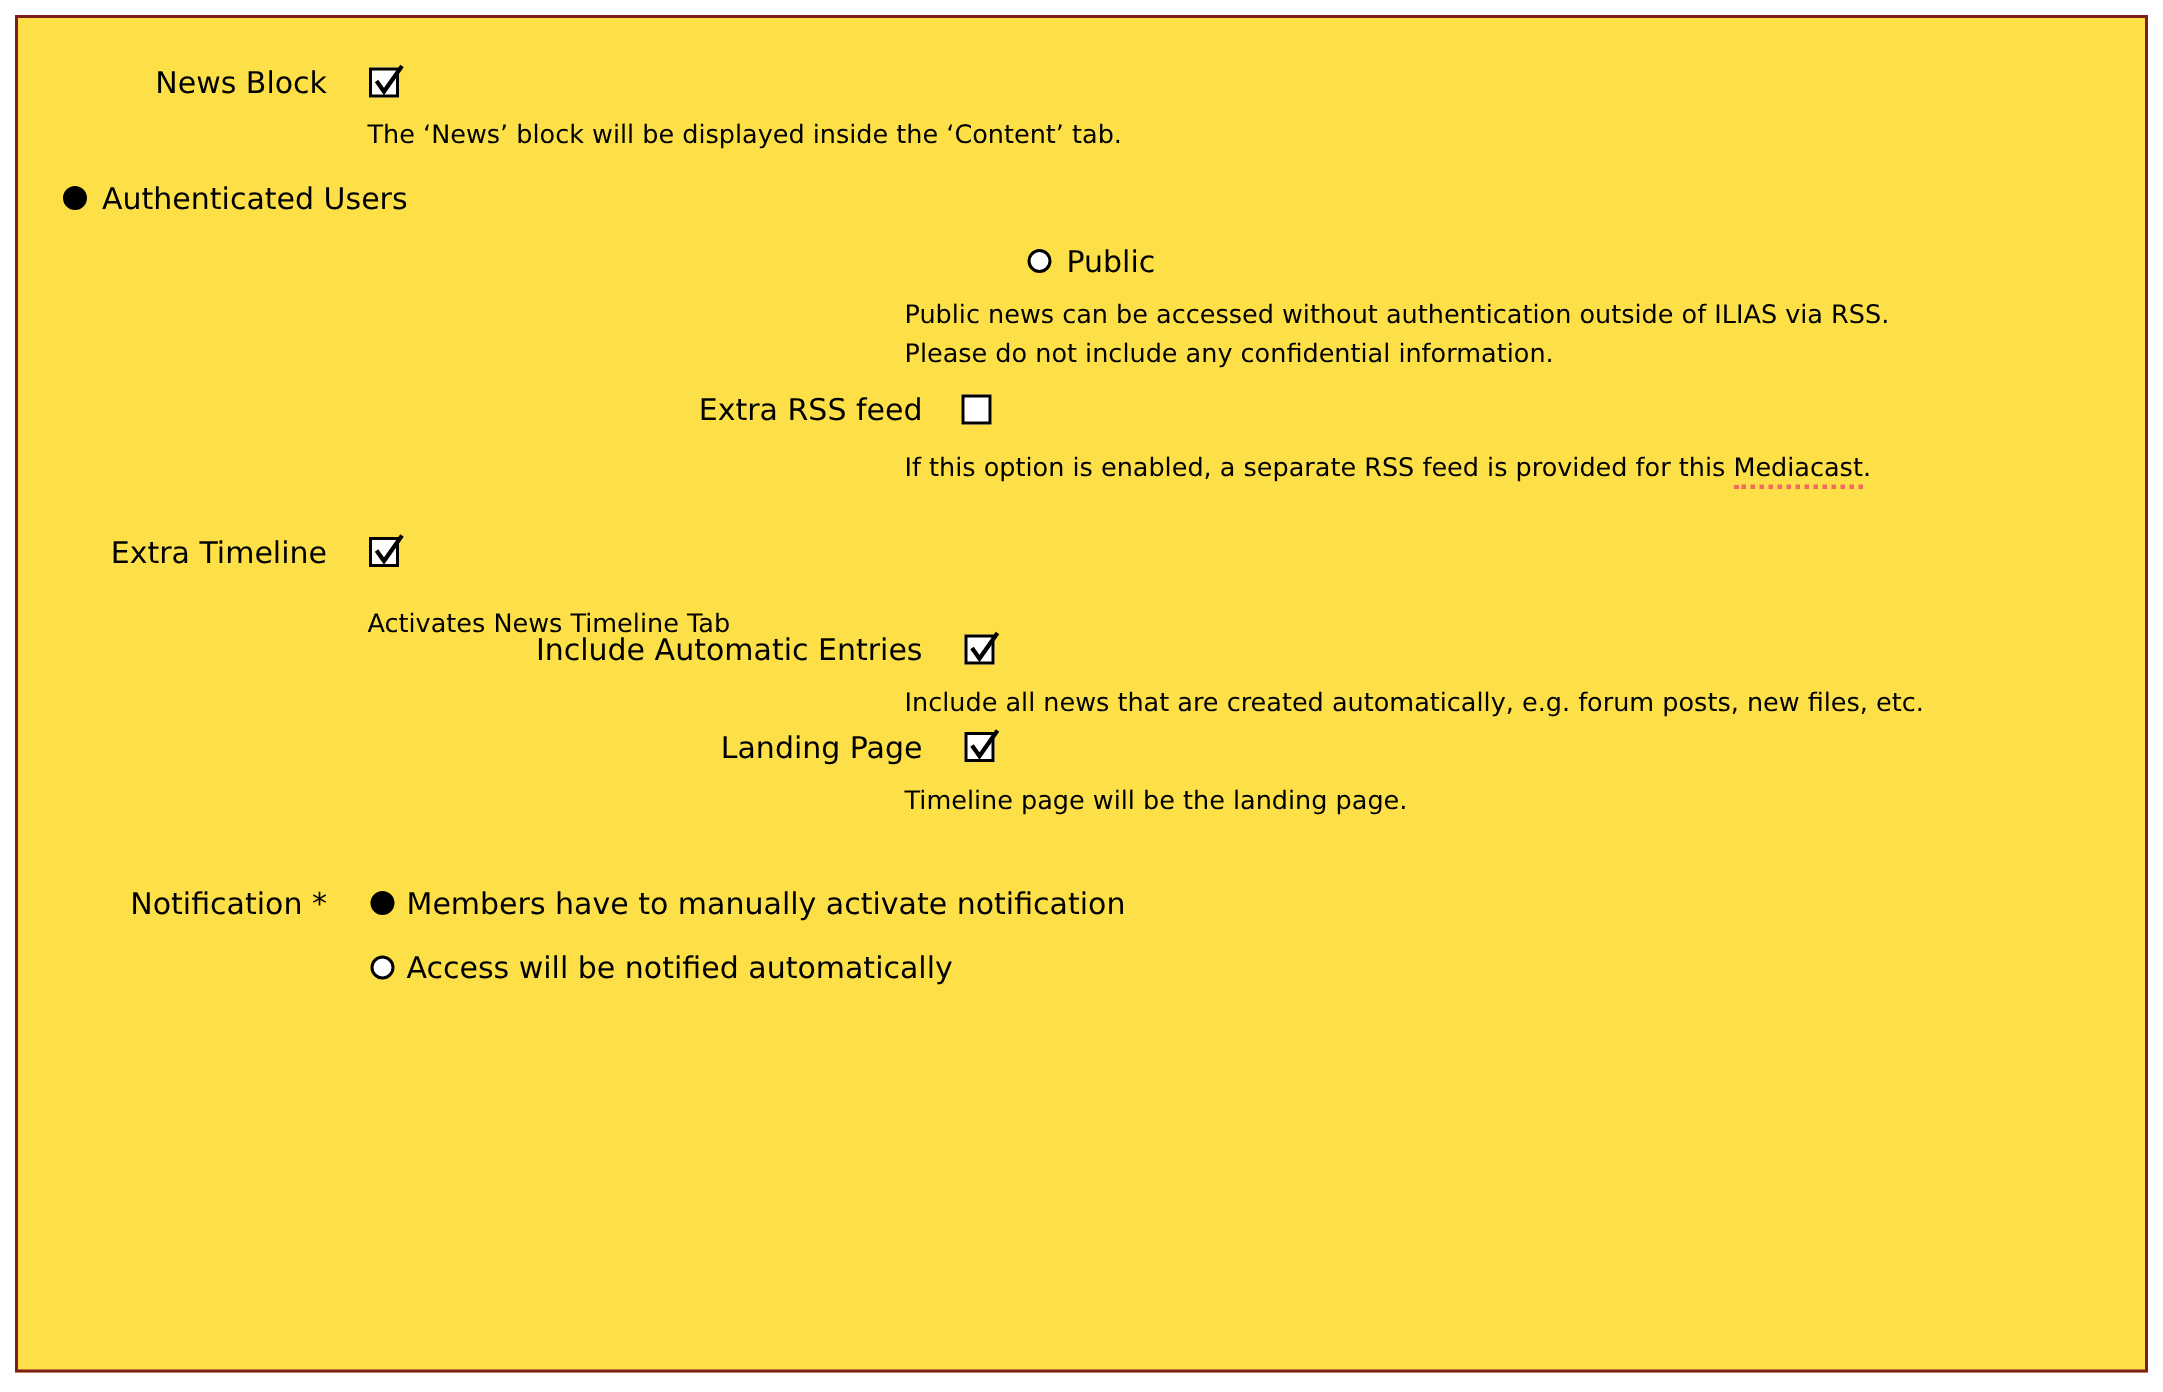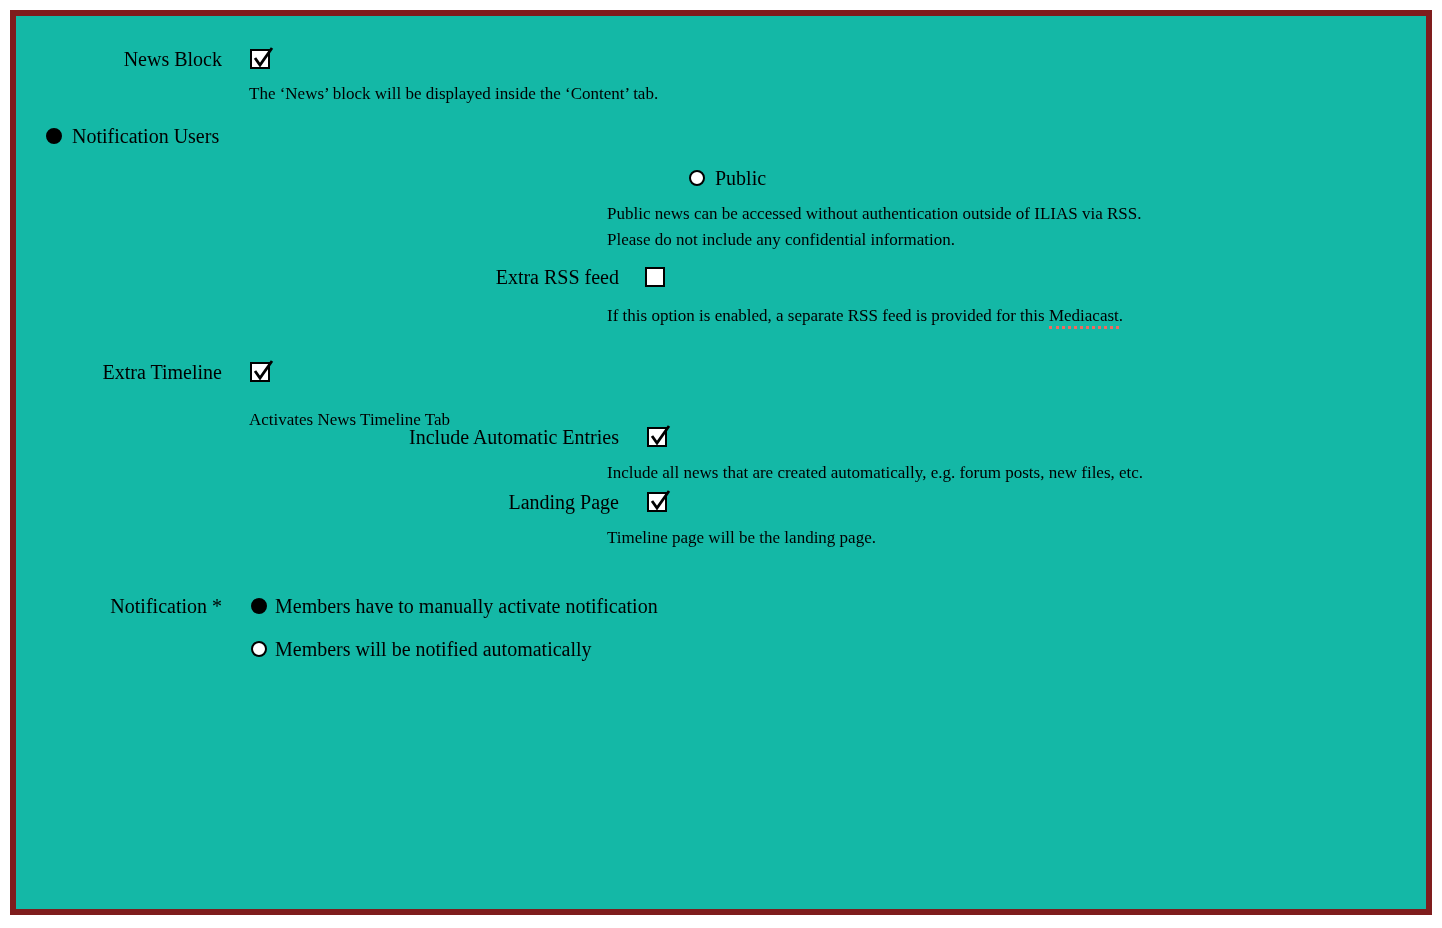--- a/index.html
+++ b/index.html
@@ -1,19 +1,19 @@
 <!DOCTYPE html>
 <html><head>
 <meta charset="utf-8">
 <style>
   * { margin:0; padding:0; box-sizing:border-box; }
   html,body { width:1442px; height:928px; background:#fff; font-family:"DejaVu Sans","Liberation Sans",sans-serif; color:#000; }
   .page {
     position:absolute; left:10px; top:10px; right:10px; bottom:13px;
-    border:6px solid #7f1d1d; background:#14b8a6;font-family:Liberation Serif, serif;
+    border:2px solid #7f1d1d; background:#fde047;
   }
   .row { position:absolute; left:0; display:flex; align-items:flex-start; white-space:nowrap; }
   .lbl { font-size:20px; line-height:25px; text-align:right; flex:none; }
   .lvl1 .lbl { width:206px; }
   .lvl2 .lbl { width:603px; }
   .ctl { margin-left:28px; flex:none; }
   .opt-text { font-size:20px; line-height:25px; margin-left:10px; }
 
   .byline { position:absolute; font-size:17px; line-height:26px; white-space:nowrap; }
   .byline.indent1 { left:233px; }
@@ -41,21 +41,21 @@
     <div class="ctl checkbox on">
       <svg viewBox="0 0 22 25">
           <path d="M3 13 L8 20 L20 3" fill="none" stroke="#000" stroke-width="2.8"></path>
         </svg>
     </div>
   </div>
   <div class="byline indent1" style="top:65px;">The ‘News’ block will be displayed inside the ‘Content’ tab.</div>
 
   <div class="row lvl2" style="top:108px;">
     <div class="radio ctl on"></div>
-    <div class="opt-text">Notification Users</div>
+    <div class="opt-text">Authenticated Users</div>
   </div>
   <div class="row lvl2" style="top:150px;padding-left:40px;">
     <div class="lbl"></div>
     <div class="radio ctl"></div>
     <div class="opt-text">Public</div>
   </div>
   <div class="byline indent2" style="top:185px;">
     <div>Public news can be accessed without authentication outside of ILIAS via RSS.</div>
     <div>Please do not include any confidential information.</div>
   </div>
@@ -101,16 +101,16 @@
   <div class="byline indent2" style="top:509px;">Timeline page will be the landing page.</div>
 
   <div class="row lvl1" style="top:578px;">
     <div class="lbl">Notification *</div>
     <div class="radio ctl on" style="margin-left:29px;"></div>
     <div class="opt-text" style="margin-left:8px;">Members have to manually activate notification</div>
   </div>
   <div class="row lvl1" style="top:621px;">
     <div class="lbl"></div>
     <div class="radio ctl" style="margin-left:29px;"></div>
-    <div class="opt-text" style="margin-left:8px;">Members will be notified automatically</div>
+    <div class="opt-text" style="margin-left:8px;">Access will be notified automatically</div>
   </div>
 
 </div>
 
 </body></html>

